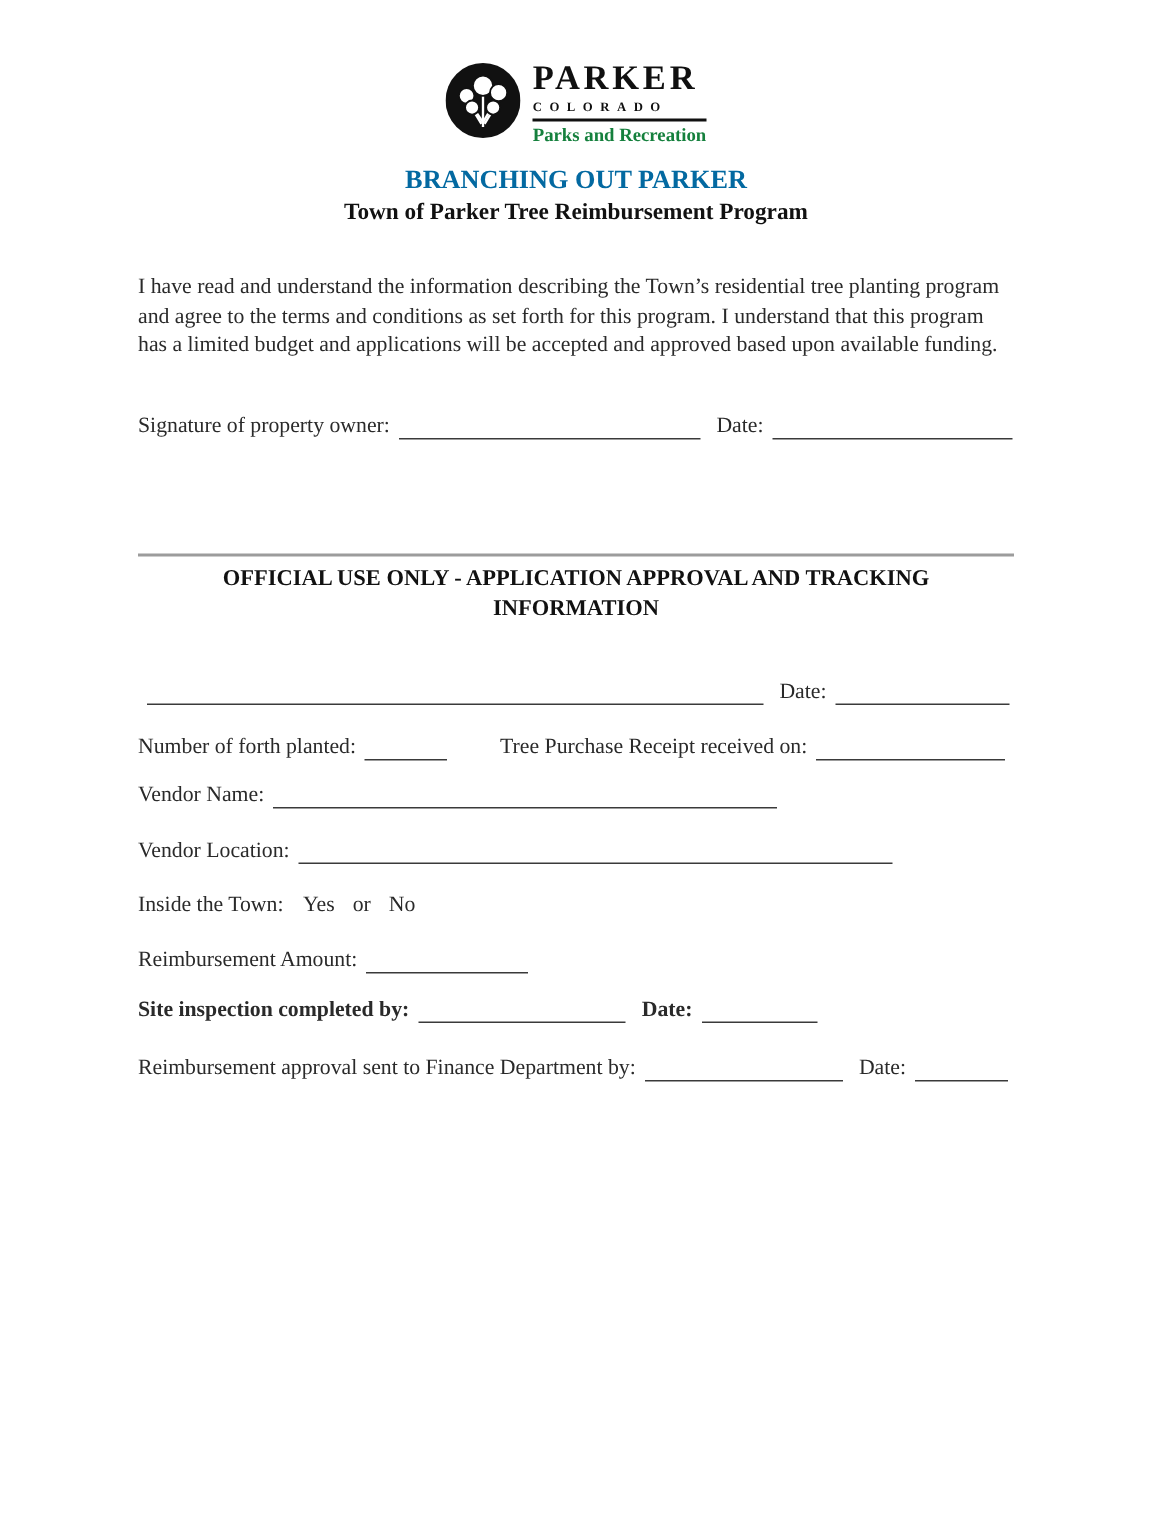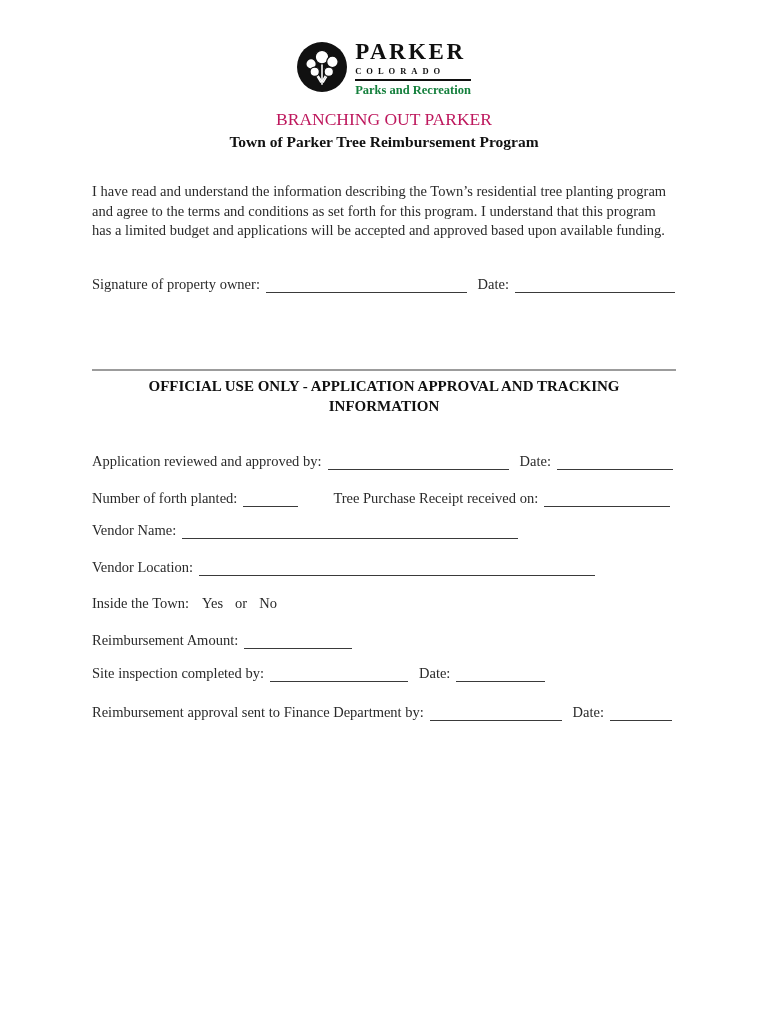--- a/index.html
+++ b/index.html
@@ -10,21 +10,21 @@
     color:#2a2a2a;position:relative;overflow:hidden;
   }
   
   .logo{display:flex;justify-content:center;align-items:center;gap:8px;}
   .logo-text{display:flex;flex-direction:column;align-items:stretch;}
   .logo-brand{font-size:23px;font-weight:bold;letter-spacing:2.5px;line-height:1;color:#101010;}
   .logo-state{font-size:8.5px;font-weight:bold;letter-spacing:5px;margin-top:3px;color:#101010;}
   .logo-rule{border-top:2px solid #101010;margin-top:3px;}
   .logo-dept{font-size:12.5px;font-weight:bold;margin-top:2px;color:#15803d;}
   
-  .title{text-align:center;font-weight:normal;font-size:17.5px;margin-top:11px;color:#be185d;}
+  .title{text-align:center;font-weight:bold;font-size:17.5px;margin-top:11px;color:#0369a1;}
   .subtitle{text-align:center;font-weight:bold;font-size:15.5px;margin-top:3px;color:#111;}
   .intro{font-size:14.5px;line-height:19.5px;margin-top:31px;max-width:590px;}
   
   .row{display:flex;align-items:flex-end;font-size:14.5px;white-space:nowrap;line-height:18px;}
   .blank{border-bottom:1px solid #3a3a3a;height:17px;display:block;}
   .fill{flex:1 1 auto;min-width:30px;}
   .lbl{flex:0 0 auto;}
   .blank{margin-left:6px;}
   .date-label{margin-left:11px;flex:0 0 auto;}
   .sig-row{margin-top:34px;width:583px;}
@@ -36,21 +36,21 @@
   .approved-date-blank{width:116px;flex:0 0 auto;}
   .trees-row{margin-top:19px;width:578px;}
   .trees-blank{width:55px;flex:0 0 auto;}
   .receipt-label{margin-left:35px;}
   .vendor-name-row{margin-top:14px;width:426px;}
   .vendor-location-row{margin-top:19px;width:503px;}
   .inside-row{margin-top:18px;}
   .opt{margin-left:13px;font-family:Liberation Serif, serif;}
   .opt-sep{margin-left:12px;}
   .reimb-row{margin-top:19px;width:260px;}
-  .inspect-row{margin-top:15px;width:453px;}
+  .inspect-row{margin-top:15px;width:453px;font-weight:bold;}
   .inspect-blank{width:138px;flex:0 0 auto;}
   .finance-row{margin-top:21px;width:580px;}
   .finance-date-blank{width:62px;flex:0 0 auto;}
 </style>
 </head>
 <body>
 
 <div class="page">
 
   <div class="logo">
@@ -91,21 +91,20 @@
     <span class="blank fill"></span>
     <span class="date-label">Date:</span>
     <span class="blank sig-date-blank"></span>
   </div>
 
   <div class="divider"></div>
 
   <div class="official-heading">OFFICIAL USE ONLY - APPLICATION APPROVAL AND TRACKING INFORMATION</div>
 
   <div class="row approved-row">
-    <span class="lbl">Application reviewed and approved by:</span>
     <span class="blank fill"></span>
     <span class="date-label">Date:</span>
     <span class="blank approved-date-blank"></span>
   </div>
 
   <div class="row trees-row">
     <span class="lbl">Number of forth planted:</span>
     <span class="blank trees-blank"></span>
     <span class="lbl receipt-label">Tree Purchase Receipt received on:</span>
     <span class="blank fill"></span>

